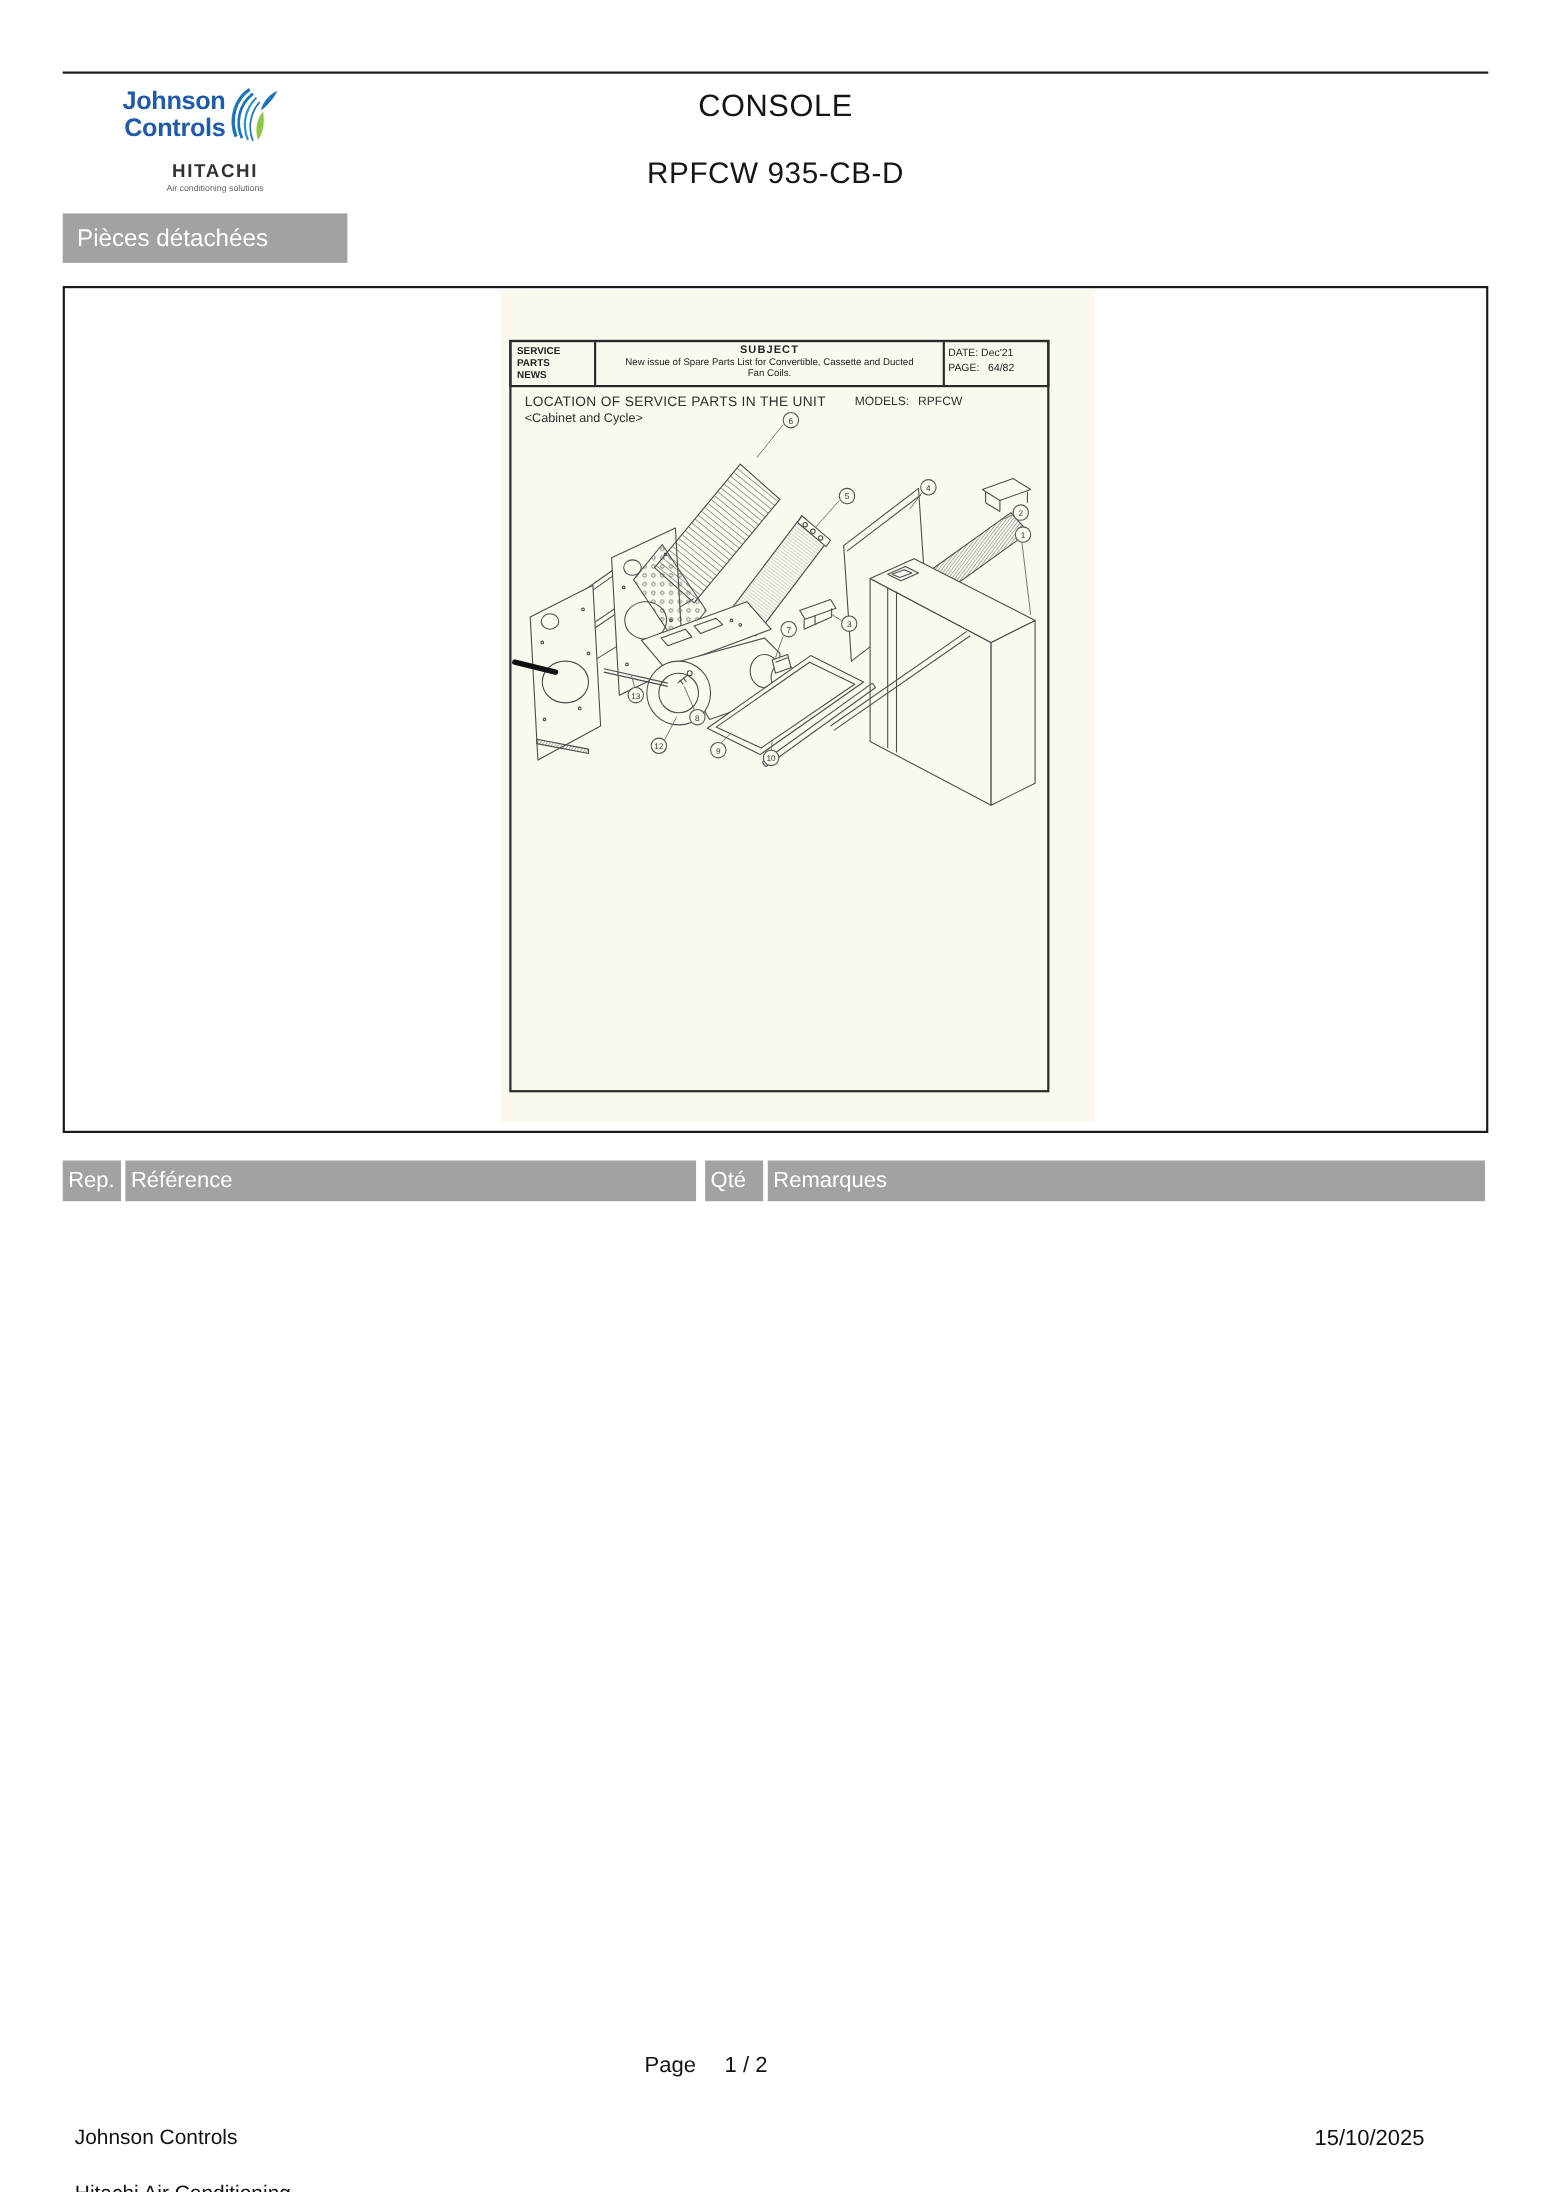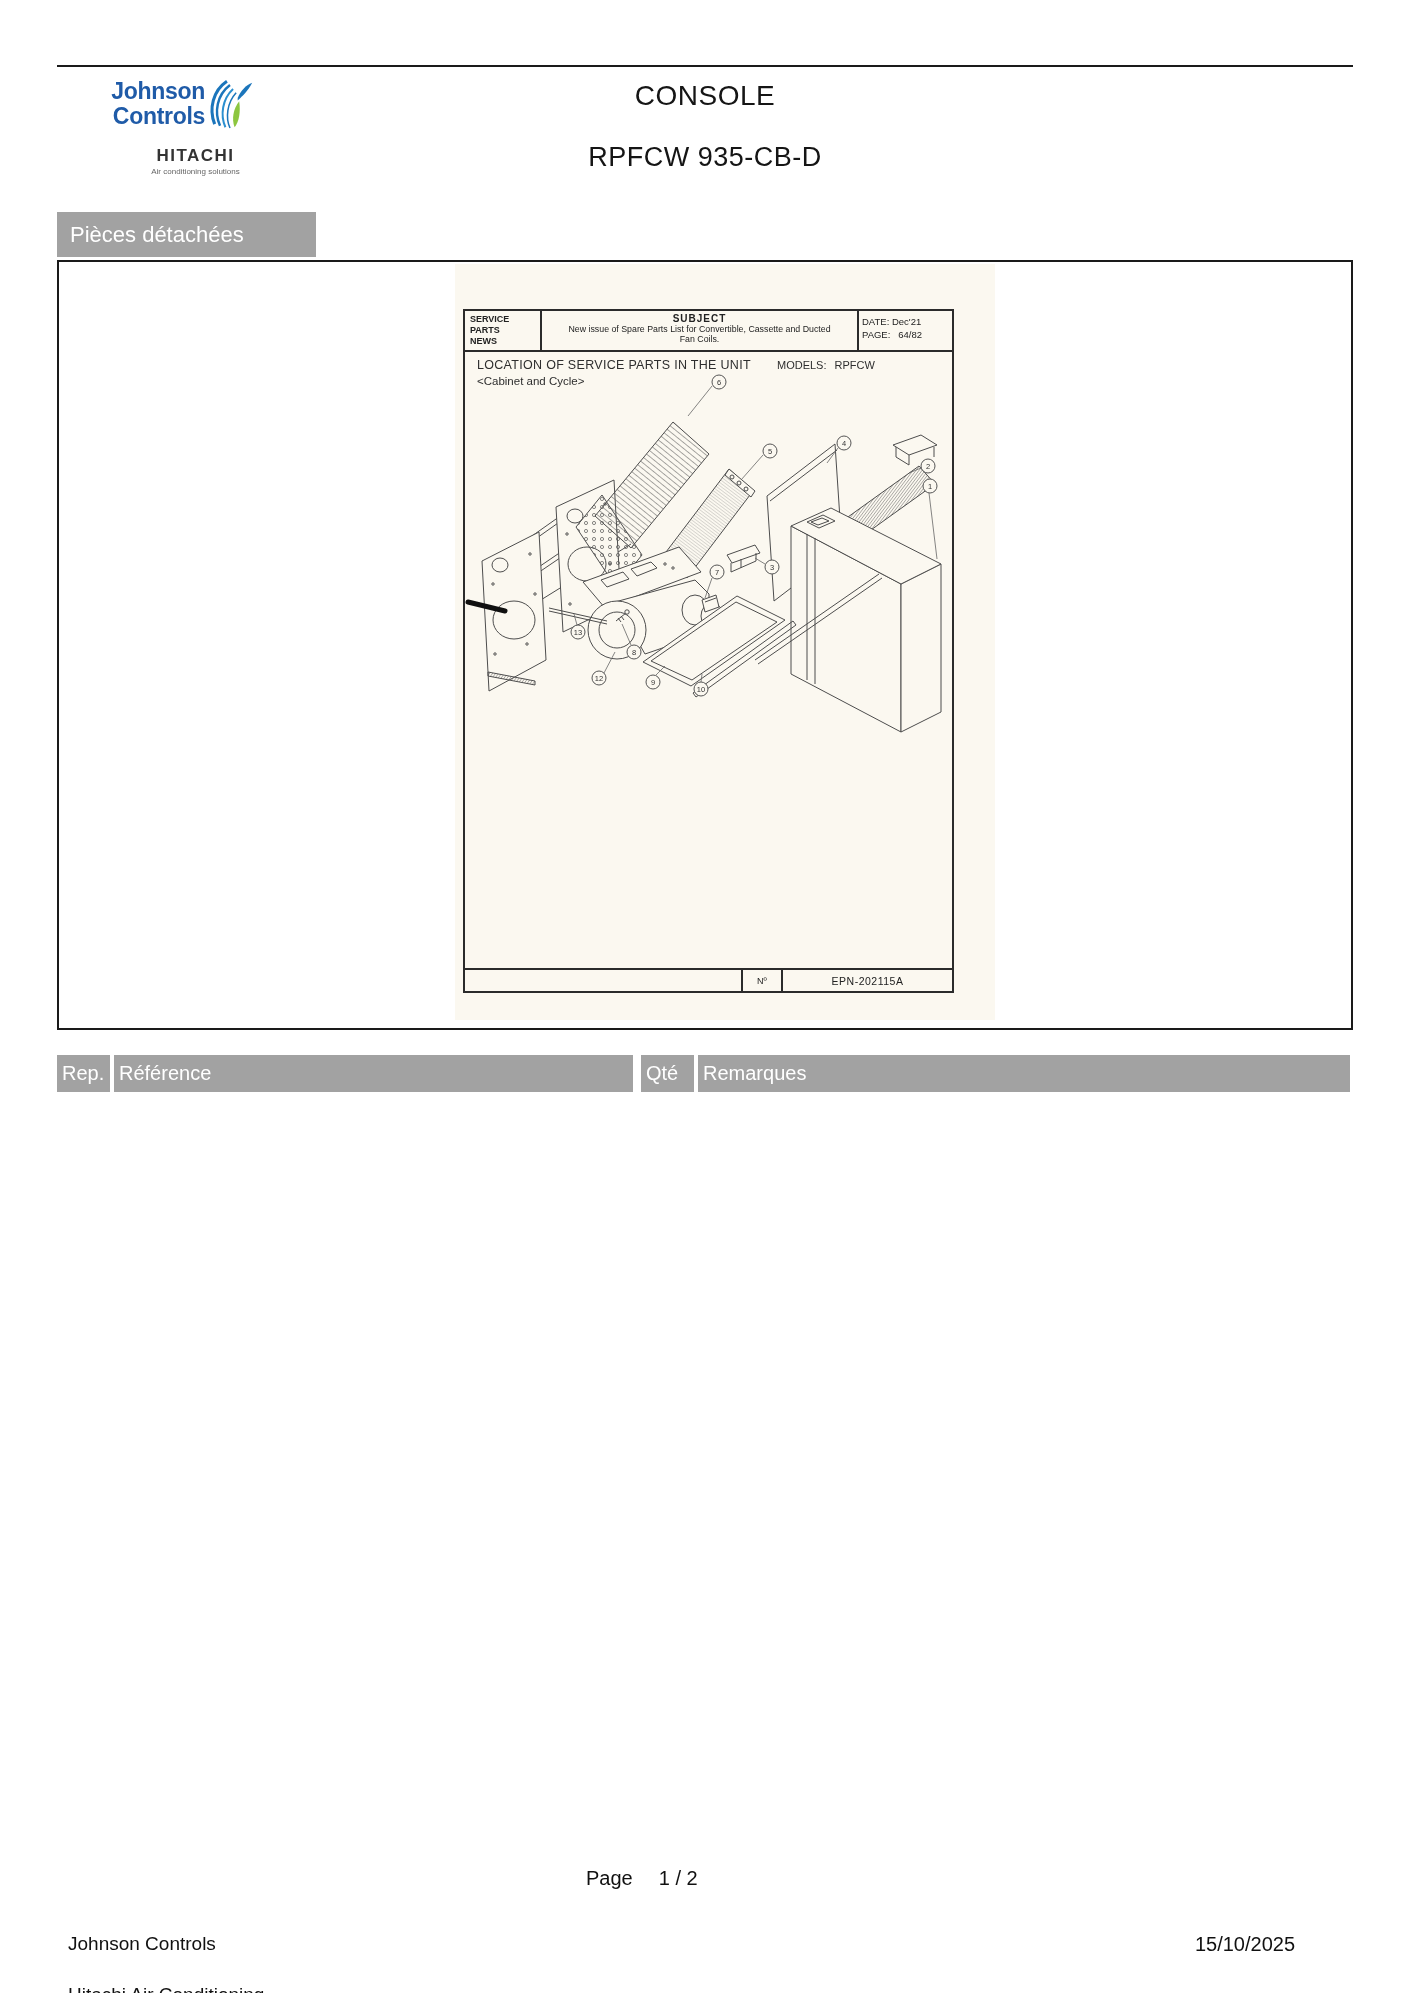--- a/index.html
+++ b/index.html
@@ -14,21 +14,21 @@
     font-weight:bold;font-size:23px;line-height:25px;letter-spacing:-0.3px;}
   .swirl{left:207px;top:68px;}
   .hitachi{left:138px;top:146px;width:115px;text-align:center;}
   .hitachi .hname{font-size:17px;font-weight:bold;letter-spacing:1.5px;color:#333;}
   .hitachi .htag{font-size:8px;color:#666;margin-top:1px;}
   .title-console{left:57px;top:80px;width:1296px;text-align:center;
     font-size:28px;color:#151515;letter-spacing:0.5px;}
   .title-model{left:57px;top:142px;width:1296px;text-align:center;
     font-size:27px;color:#151515;letter-spacing:0.5px;}
   
-  .section-bar{left:57px;top:212px;width:1296px;height:45px;display:flex;background:#fff;}
+  .section-bar{left:57px;top:194px;width:1296px;height:45px;display:flex;background:#fff;}
   .sb-left{width:259px;background:#a2a2a2;color:#fff;font-size:22px;
     display:flex;align-items:center;padding-left:13px;box-sizing:border-box;}
   .sb-div{width:5px;background:#fff;}
   .sb-right{flex:1;background:#a2a2a2;color:#fff;font-size:22px;font-style:italic;
     display:flex;align-items:center;padding-left:10px;box-sizing:border-box;}
   
   .main-frame{left:57px;top:260px;width:1296px;height:770px;
     border:2px solid #1a1a1a;box-sizing:border-box;background:#fff;}
   .scan{position:absolute;left:396px;top:2px;width:540px;height:756px;background:#fbf8f0;}
   .doc-border{position:absolute;left:8px;top:45px;width:491px;height:684px;
@@ -276,25 +276,20 @@
         <text x="317" y="306">3</text>
         <text x="262" y="311">7</text>
         <text x="179" y="391">8</text>
         <text x="123" y="371">13</text>
         <text x="144" y="417">12</text>
         <text x="198" y="421">9</text>
         <text x="246" y="428">10</text>
       </g>
     </svg>
 
-    <div class="doc-footrow">
-      <div class="df1"></div>
-      <div class="df2">Nº</div>
-      <div class="df3">EPN-202115A</div>
-    </div>
   </div>
 </div>
 
 <div class="abs parts-head">
   <div class="ph-cell ph-rep">Rep.</div>
   <div class="ph-gap"></div>
   <div class="ph-cell ph-ref">Référence</div>
   <div class="ph-gap"></div>
   <div class="ph-gap"></div>
   <div class="ph-cell ph-qte">Qté</div>

